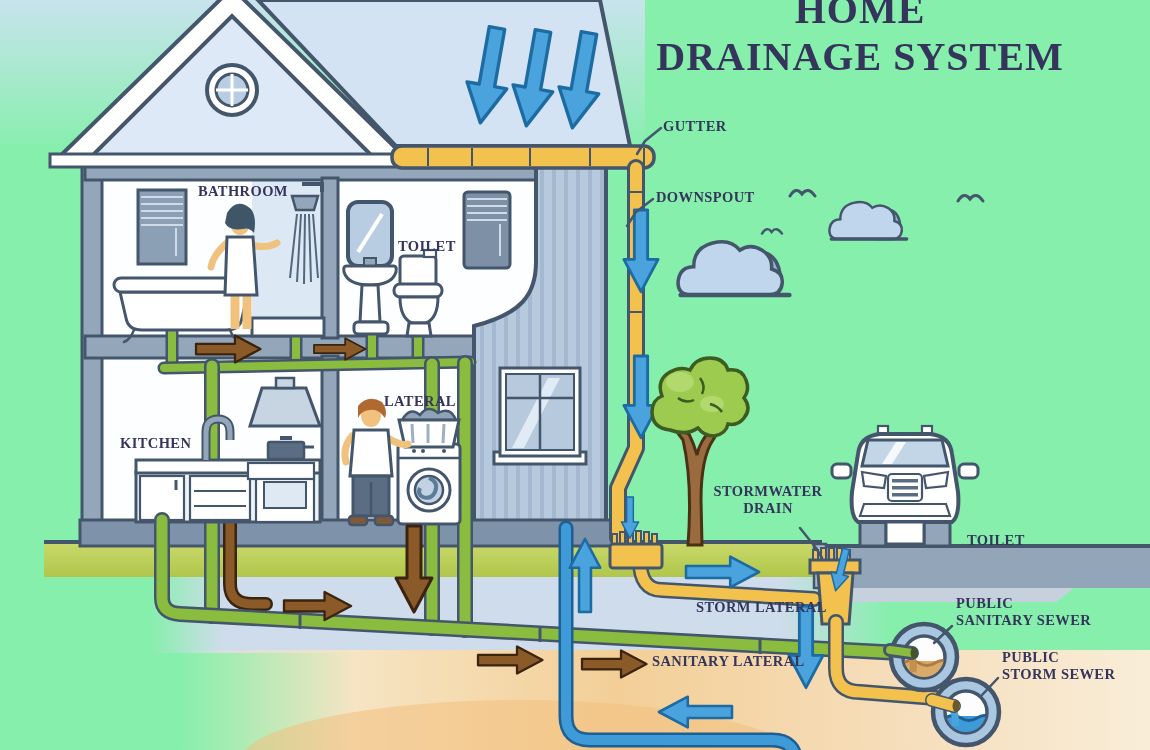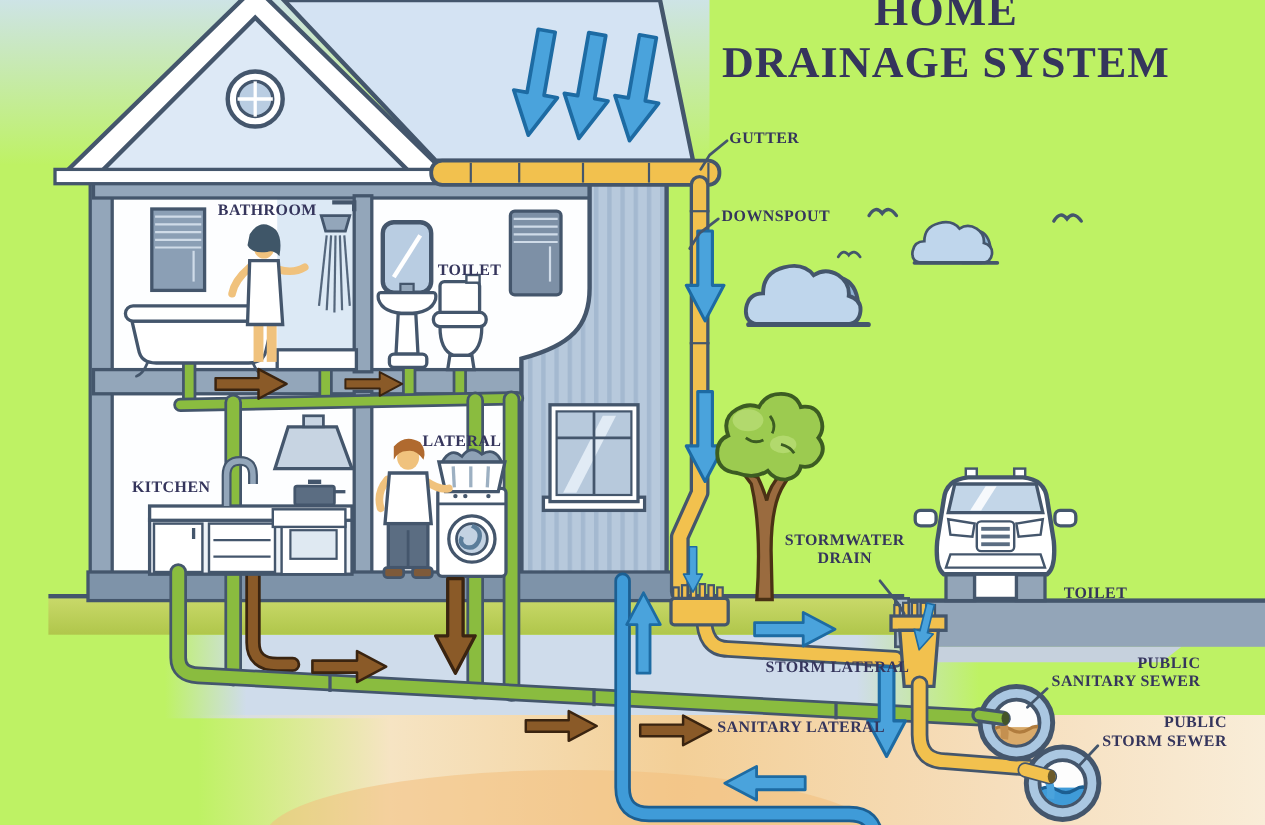--- a/index.html
+++ b/index.html
@@ -1,20 +1,20 @@
 <!DOCTYPE html>
 <html><head>
 <meta charset="utf-8">
 <style>
   html,body{margin:0;padding:0;background:#fff;}
-  #stage{position:relative;width:1150px;height:750px;overflow:hidden;background:#bef264;
+  #stage{position:relative;width:1150px;height:750px;overflow:hidden;background:#86efac;
          font-family:"Liberation Serif",serif;}
   #art{position:absolute;left:0;top:0;}
   .lbl{position:absolute;font-weight:bold;font-size:14.5px;line-height:16.5px;
-       color:#35355c;letter-spacing:0.4px;white-space:nowrap;text-align:right;}
+       color:#35355c;letter-spacing:0.4px;white-space:nowrap;}
   .lbl span{display:block;}
   .title{position:absolute;left:630px;top:-14px;width:460px;text-align:center;
          font-weight:bold;font-size:40px;line-height:47px;color:#35355c;letter-spacing:1px;}
   .title span{display:block;}
   .ctr{text-align:center;}
   
   .o18{fill:none;stroke:#44566c;stroke-width:18;stroke-linecap:round;stroke-linejoin:round;}
   .o16{fill:none;stroke:#44566c;stroke-width:16;stroke-linecap:round;stroke-linejoin:round;}
   .o14{fill:none;stroke:#44566c;stroke-width:14;stroke-linecap:round;stroke-linejoin:round;}
   .o13{fill:none;stroke:#44566c;stroke-width:13;stroke-linecap:round;stroke-linejoin:round;}

